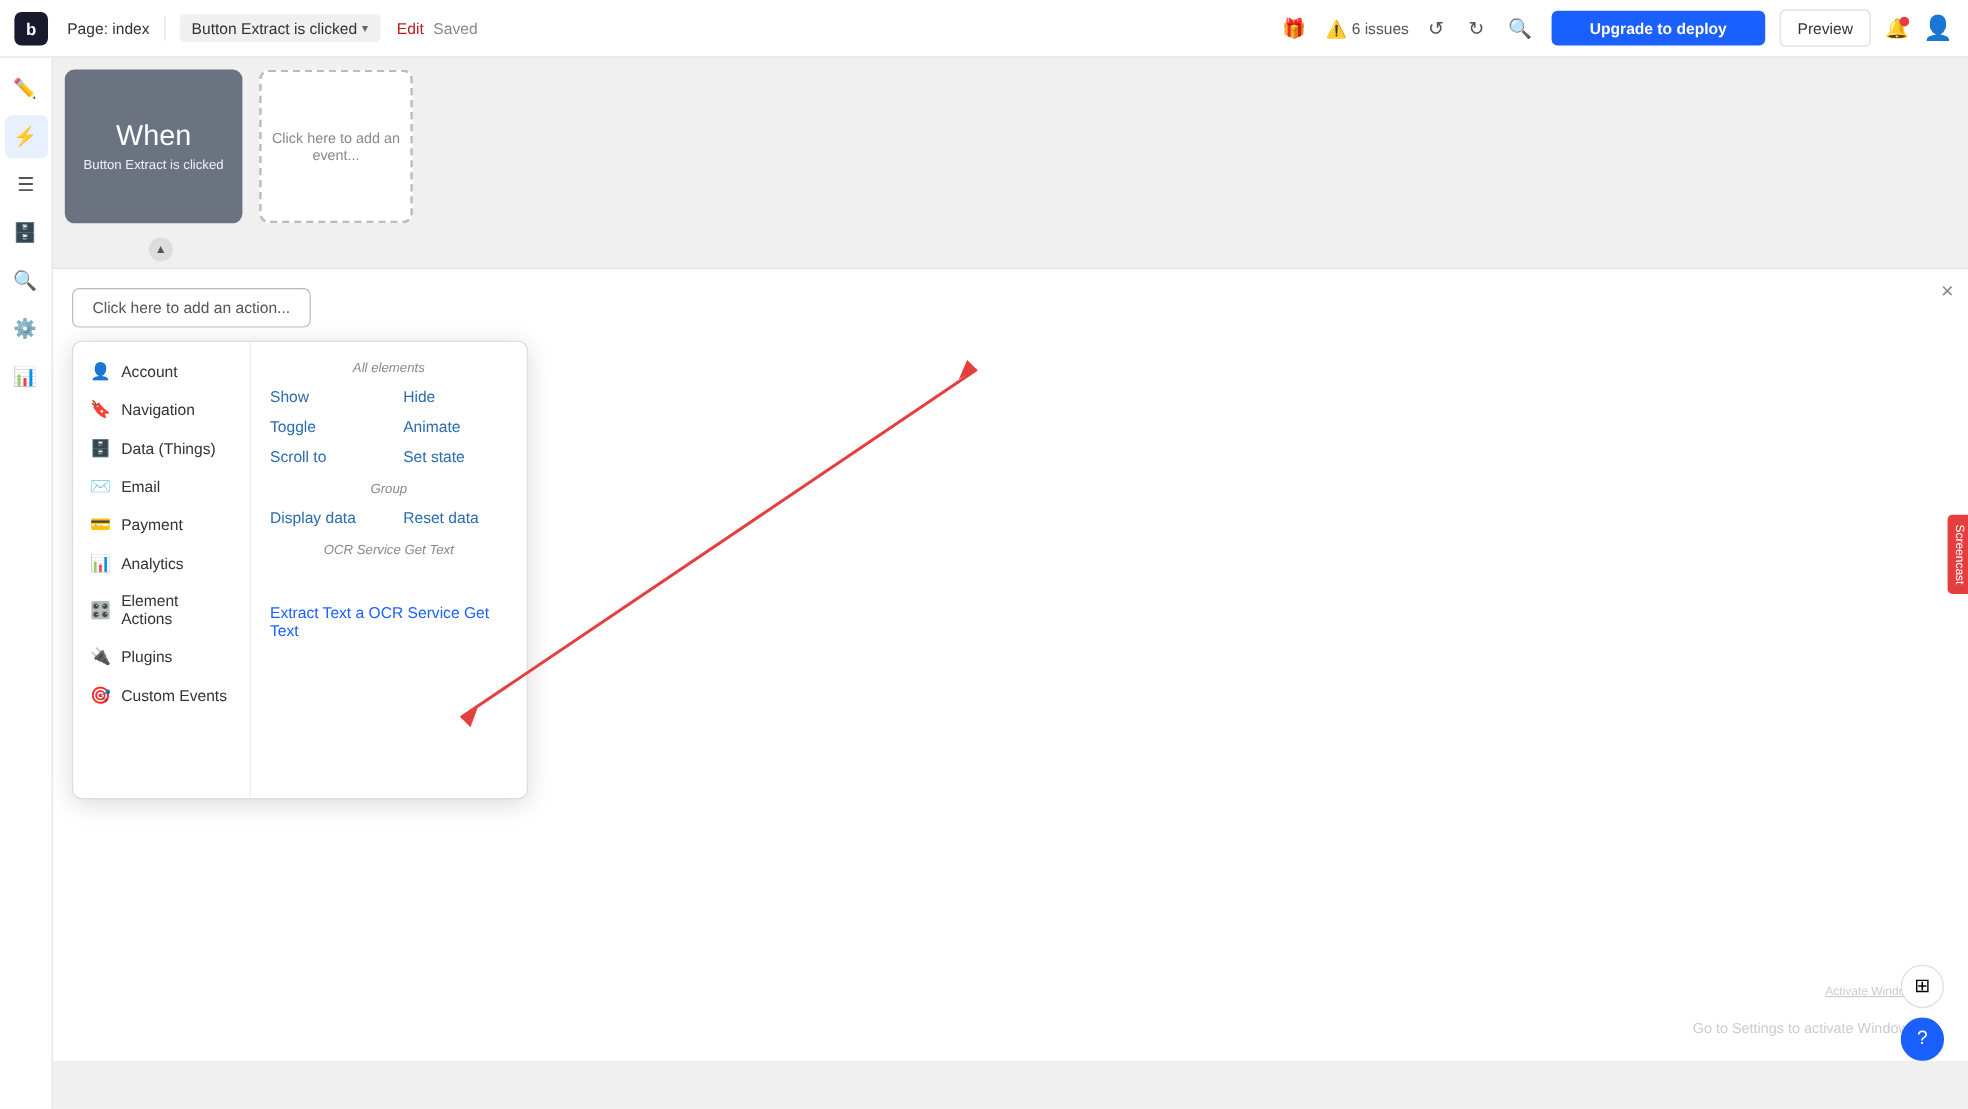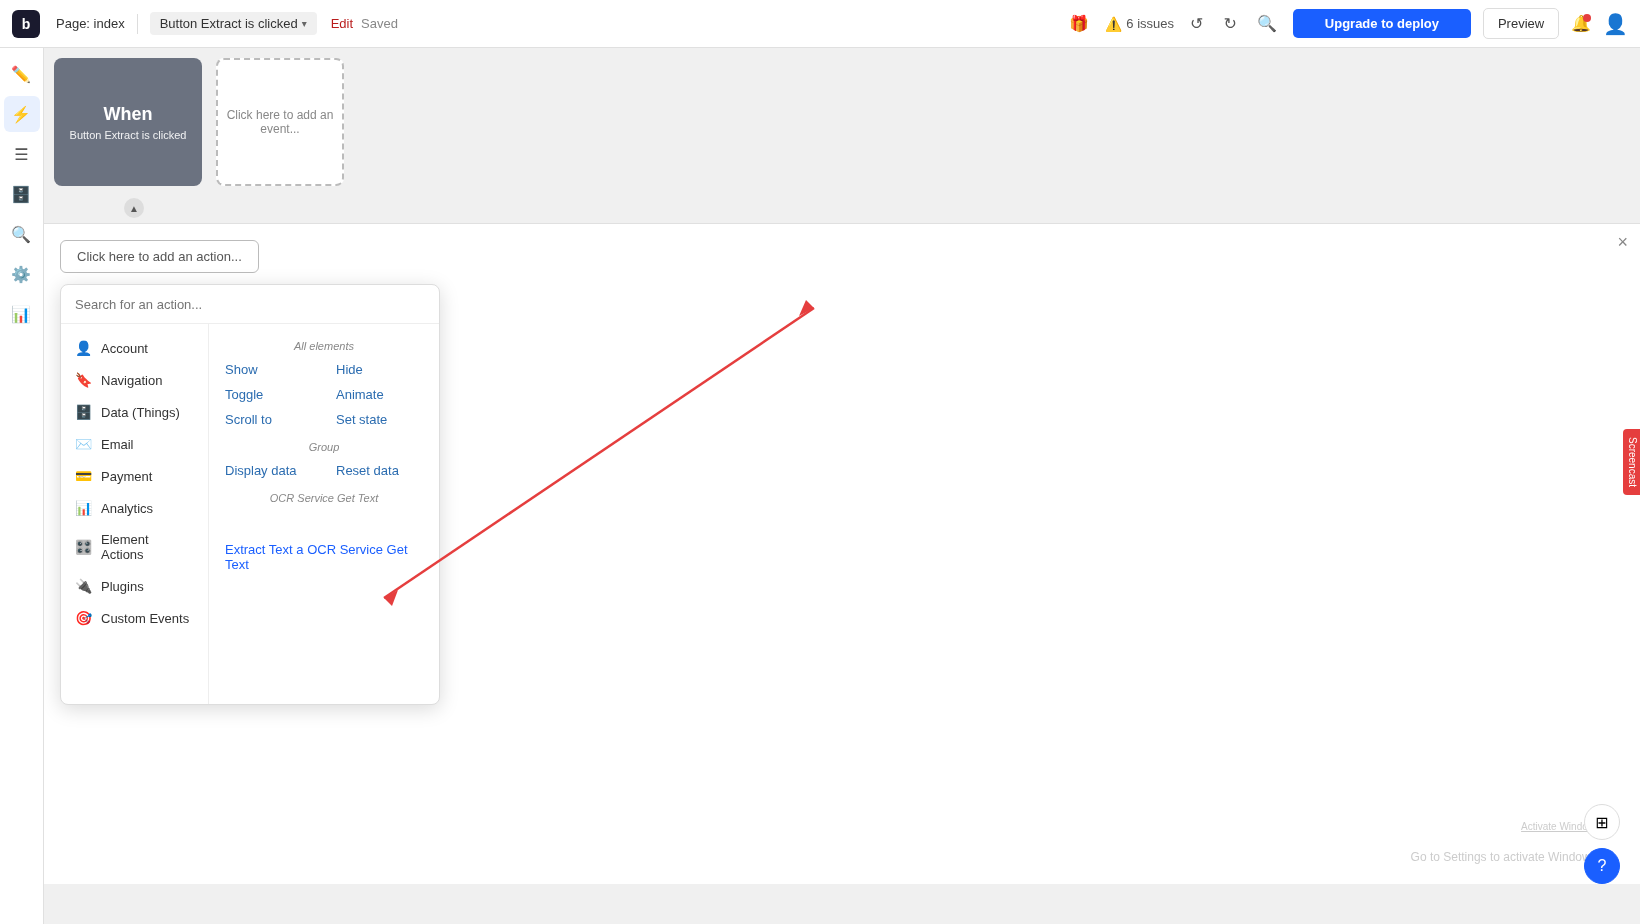--- a/index.html
+++ b/index.html
@@ -42,21 +42,21 @@
     .canvas-content {
       padding: 20px; position: relative; height: calc(100% - 40px);
     }
 
     
     .when-block {
       width: 148px; height: 128px; background: #6b7280; border-radius: 8px;
       display: flex; flex-direction: column; align-items: center; justify-content: center;
       color: #fff; position: absolute; top: 10px; left: 10px;
     }
-    .when-block .when-title { font-size: 18px; font-weight: 700; text-align: right; }
+    .when-block .when-title { font-size: 24px; font-weight: 400; text-align: right; }
     .when-block .when-subtitle { font-size: 11px; text-align: center; margin-top: 4px; opacity: 0.9; }
 
     
     .event-block {
       width: 128px; height: 128px; border: 2px dashed #bbb; border-radius: 8px;
       display: flex; flex-direction: column; align-items: center; justify-content: center;
       color: #888; font-size: 12px; text-align: center; position: absolute;
       top: 10px; left: 172px; background: #fff; cursor: pointer;
     }
 
@@ -215,23 +215,20 @@
 
     <div class="collapse-arrow">▲</div>
 
     <div class="action-panel">
       <button class="panel-close">×</button>
 
       <div class="add-action-btn">Click here to add an action...</div>
 
       
       <div class="action-dropdown">
-        <div class="search-box">
-          <input type="text" placeholder="Search for an action..." style="">
-        </div>
 
         <div class="dropdown-body">
 
           <div class="nav-list">
             <div class="nav-item">
               <span class="nav-icon">👤</span>
               <span>Account</span>
             </div>
             <div class="nav-item">
               <span class="nav-icon">🔖</span>

